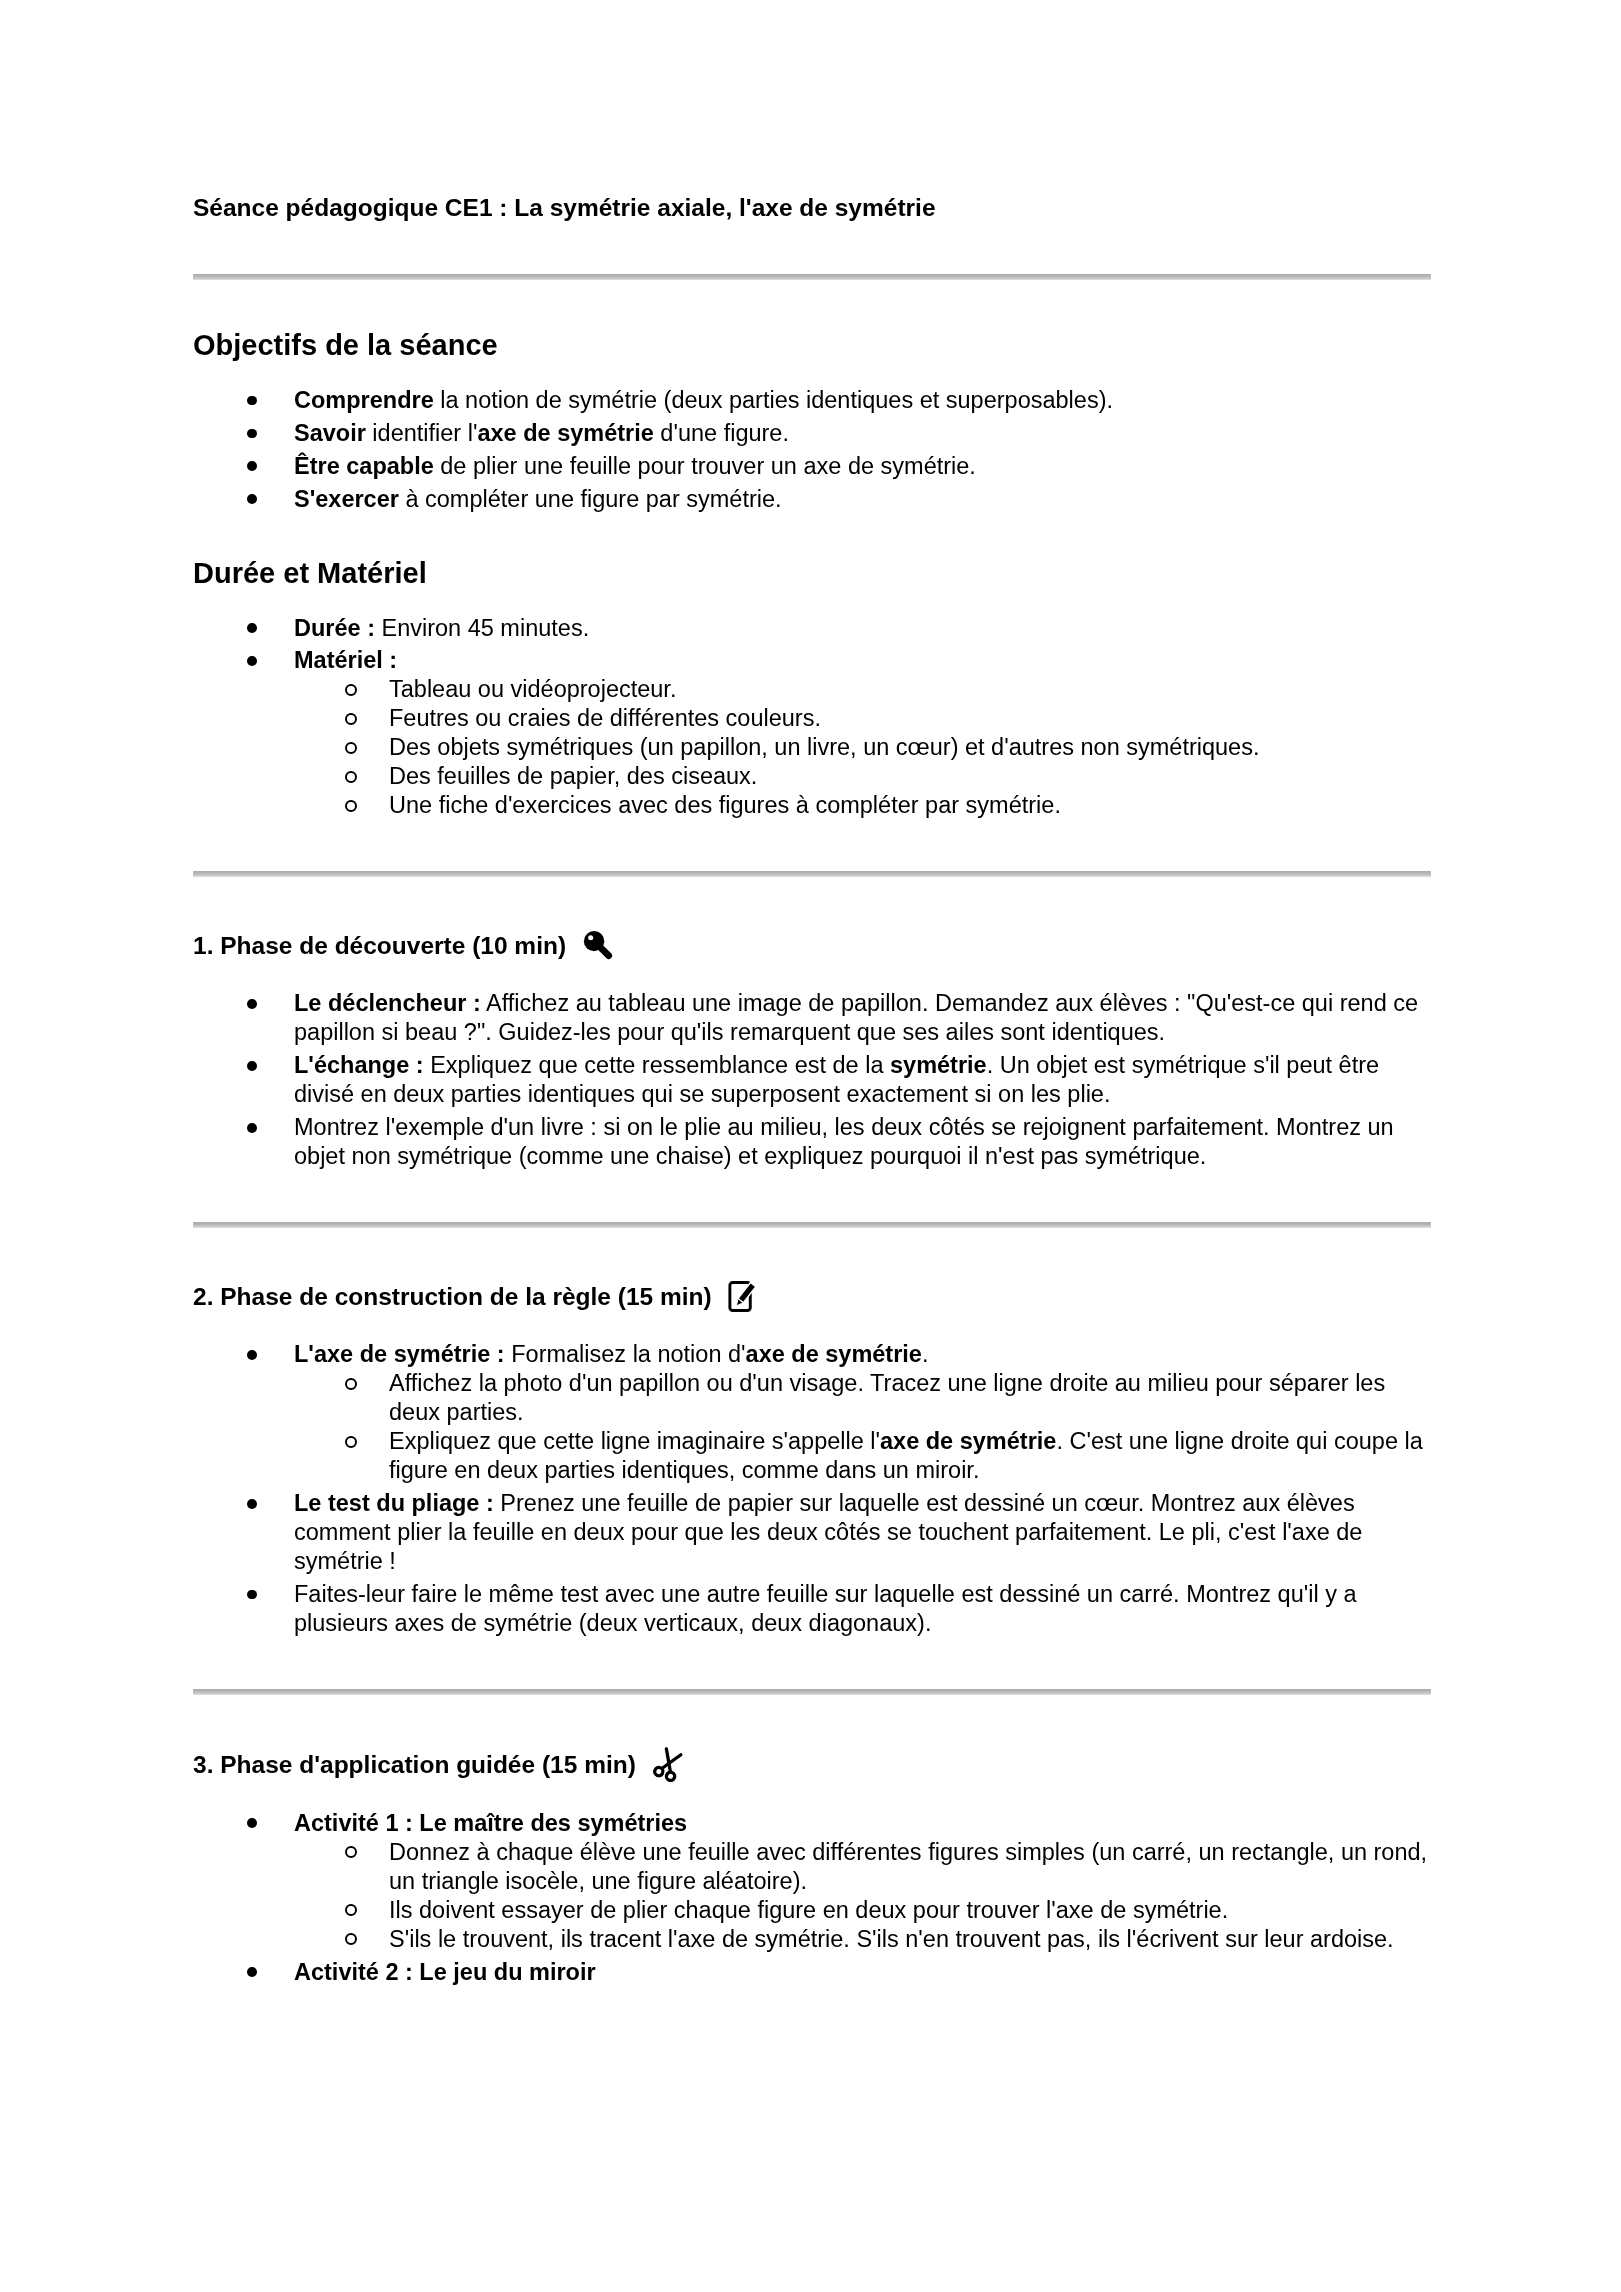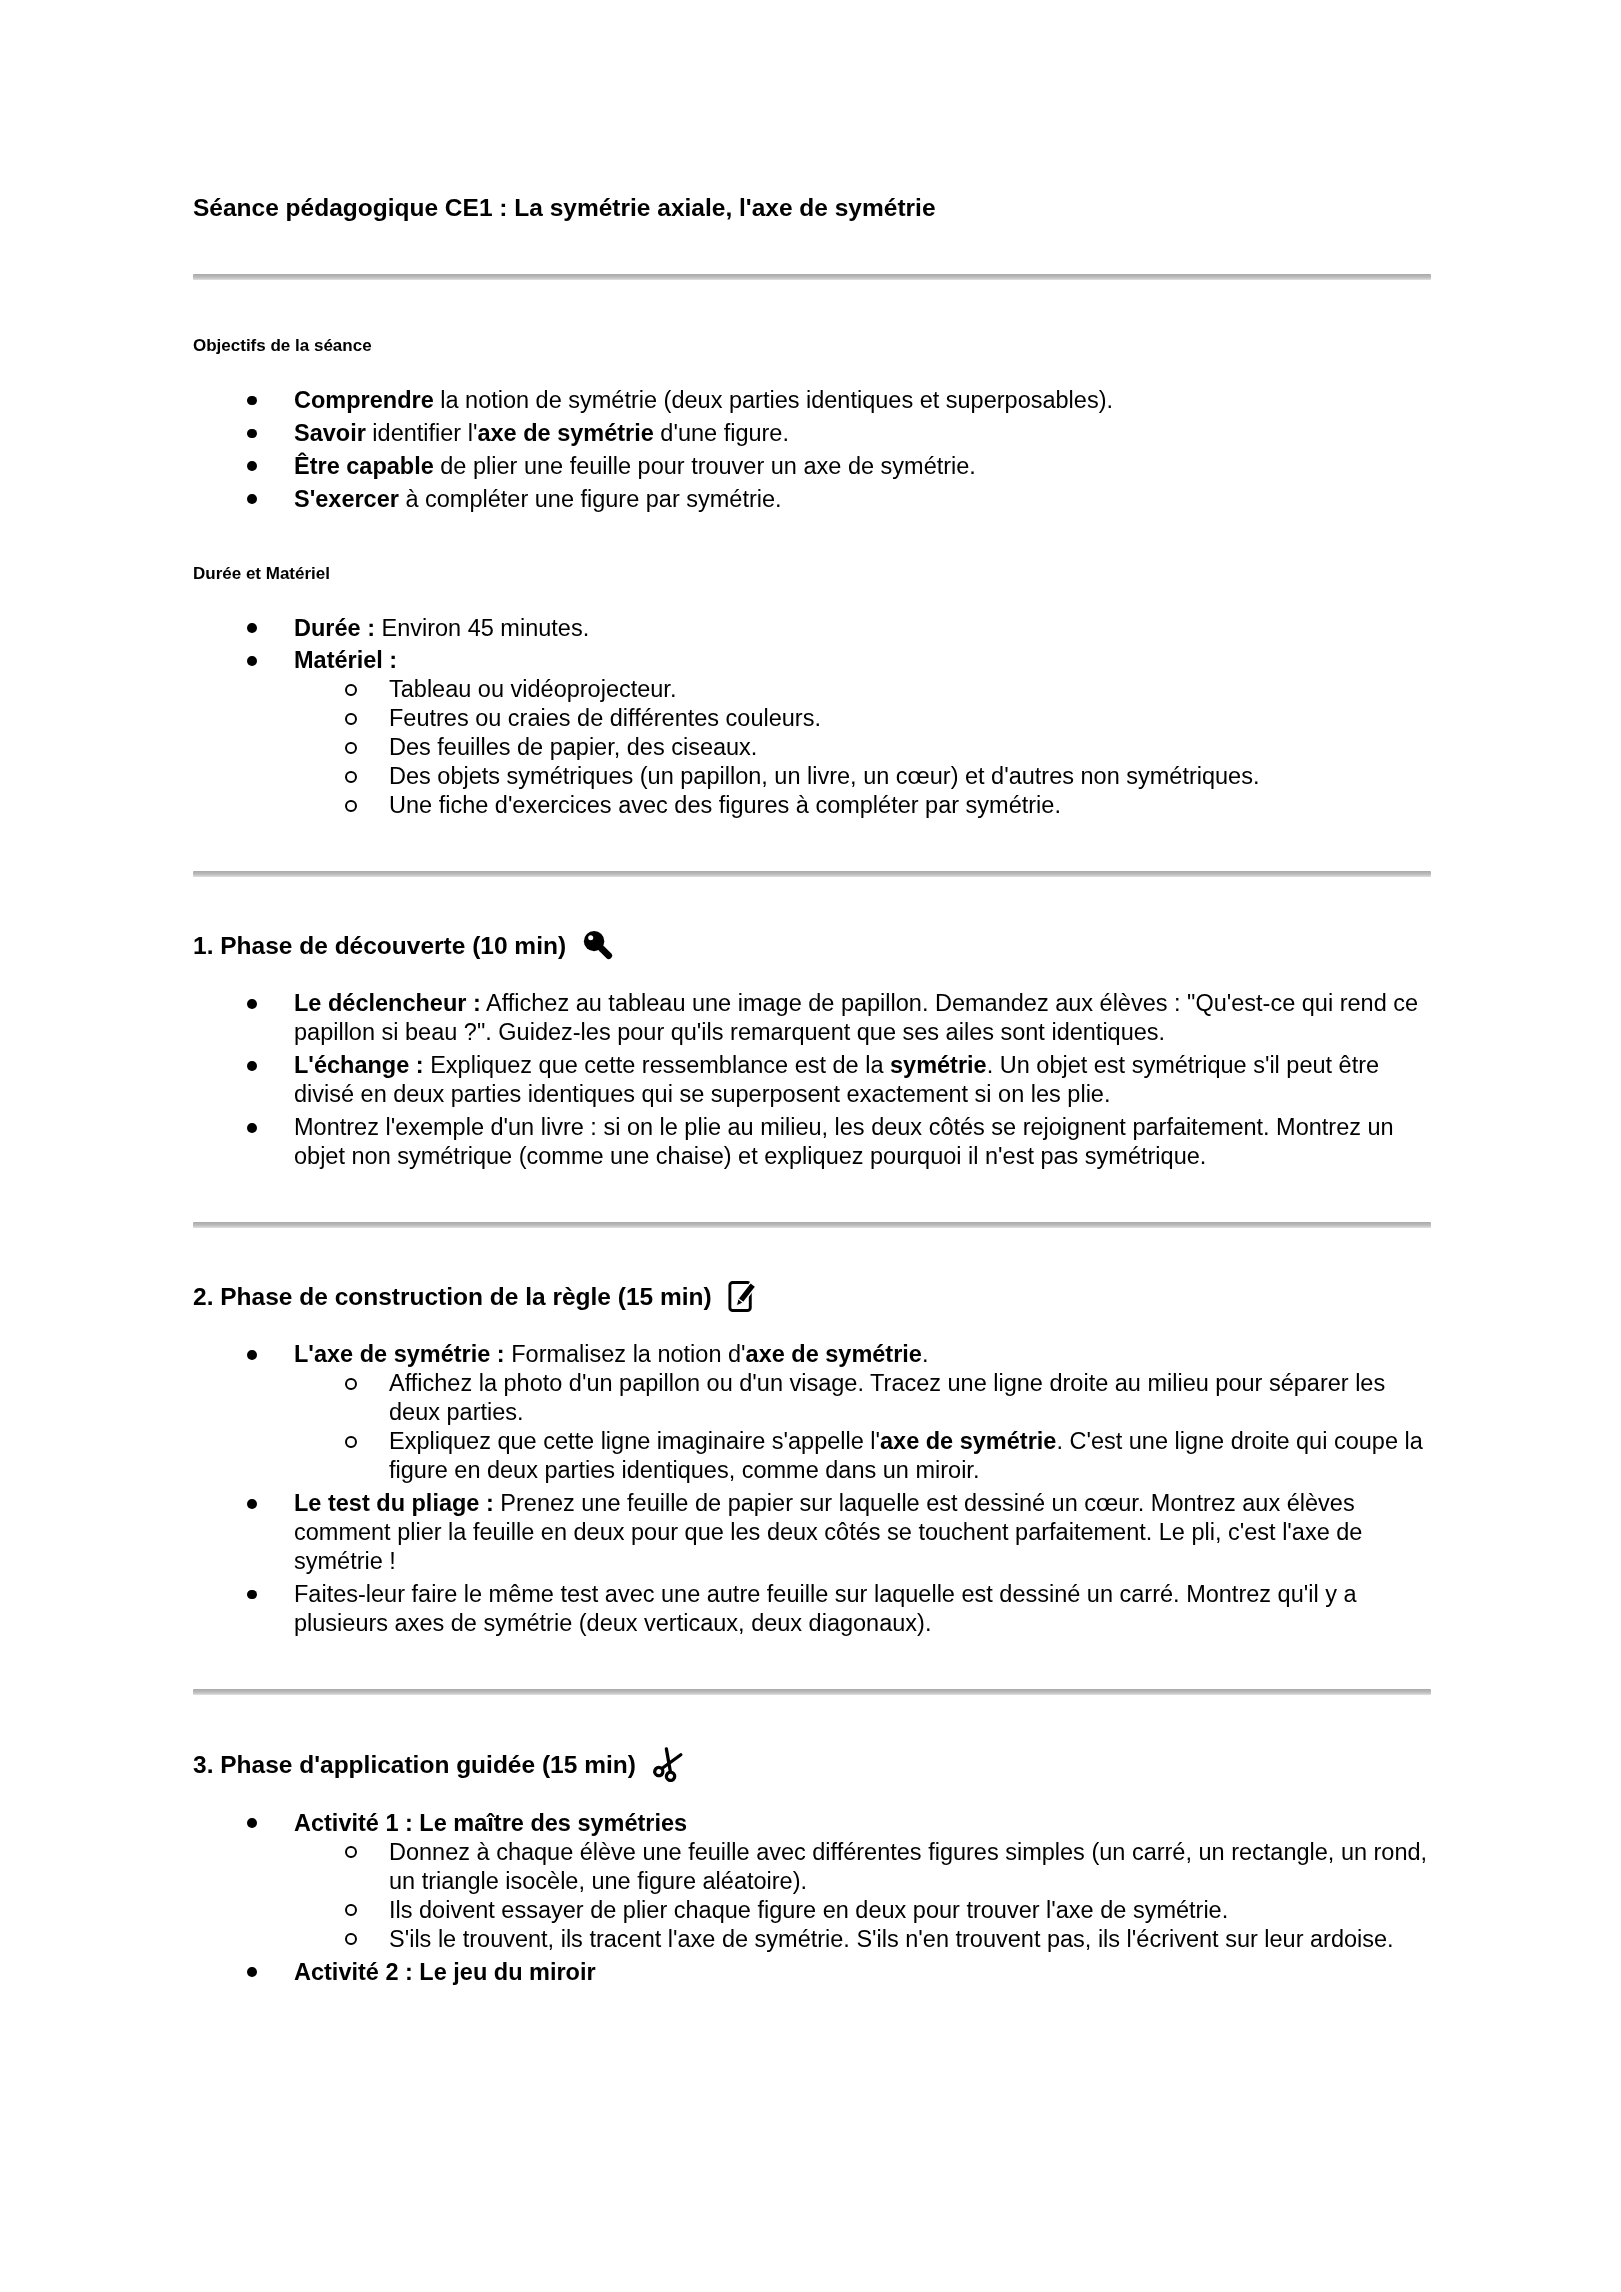--- a/index.html
+++ b/index.html
@@ -8,21 +8,21 @@
     font-family:"Liberation Sans","DejaVu Sans",sans-serif;
     color:#000;
     -webkit-font-smoothing:antialiased;
   }
   .page{box-sizing:border-box;width:1621px;height:2206px;padding:192px 190px 0 193px;}
   .doc-title{font-size:24.5px;font-weight:700;line-height:31px;margin:0;}
   .rule{
     height:5.9px;margin:51px 0;border-radius:1px;
     background:linear-gradient(to bottom,#a9a9a9 0%,#bdbdbd 55%,#e0e0e0 100%);
   }
-  .h-sec{font-size:17px;font-weight:700;line-height:29px;margin-top:45px;}
+  .h-sec{font-size:29px;font-weight:700;line-height:29px;margin-top:45px;}
   .h-phase{
     font-size:24.5px;font-weight:700;line-height:31px;margin-top:41px;
     display:flex;align-items:center;gap:14px;
   }
   .h-phase .icon{display:inline-flex;align-items:center;}
   .list{margin-top:26px;}
   .li{position:relative;font-size:23.5px;line-height:29px;}
   .li.l1{padding-left:101px;margin-top:3.9px;}
   .li.l1:first-child{margin-top:0;}
   .li.l2{padding-left:196px;margin-top:0;}
@@ -44,22 +44,22 @@
         <div class="li l1"><span class="marker m1"></span><span><b>Savoir</b><span> identifier l'</span><b>axe de symétrie</b><span> d'une figure.</span></span></div>
         <div class="li l1"><span class="marker m1"></span><span><b>Être capable</b><span> de plier une feuille pour trouver un axe de symétrie.</span></span></div>
         <div class="li l1"><span class="marker m1"></span><span><b>S'exercer</b><span> à compléter une figure par symétrie.</span></span></div>
       </div>
       <div class="h-sec"><span>Durée et Matériel</span></div>
       <div class="list">
         <div class="li l1"><span class="marker m1"></span><span><b>Durée :</b><span> Environ 45 minutes.</span></span></div>
         <div class="li l1"><span class="marker m1"></span><span><b>Matériel :</b></span></div>
         <div class="li l2"><span class="marker m2"></span><span><span>Tableau ou vidéoprojecteur.</span></span></div>
         <div class="li l2"><span class="marker m2"></span><span><span>Feutres ou craies de différentes couleurs.</span></span></div>
+        <div class="li l2"><span class="marker m2"></span><span><span>Des objets symétriques (un papillon, un livre, un cœur) et d'autres non symétriques.</span></span></div>
         <div class="li l2"><span class="marker m2"></span><span><span>Des feuilles de papier, des ciseaux.</span></span></div>
-        <div class="li l2"><span class="marker m2"></span><span><span>Des objets symétriques (un papillon, un livre, un cœur) et d'autres non symétriques.</span></span></div>
         <div class="li l2"><span class="marker m2"></span><span><span>Une fiche d'exercices avec des figures à compléter par symétrie.</span></span></div>
       </div>
       <div class="rule"></div>
       <div class="h-phase">
         <span>1. Phase de découverte (10 min)</span>
         <span class="icon">
           <svg width="35" height="35" viewBox="0 0 36 36">
             <circle cx="14.5" cy="13.5" r="10.5" fill="#000"></circle>
             <circle cx="11" cy="10" r="2.6" fill="#fff"></circle>
             <line x1="22.5" y1="21.5" x2="29.5" y2="28.5" stroke="#000" stroke-width="7" stroke-linecap="round"></line>

